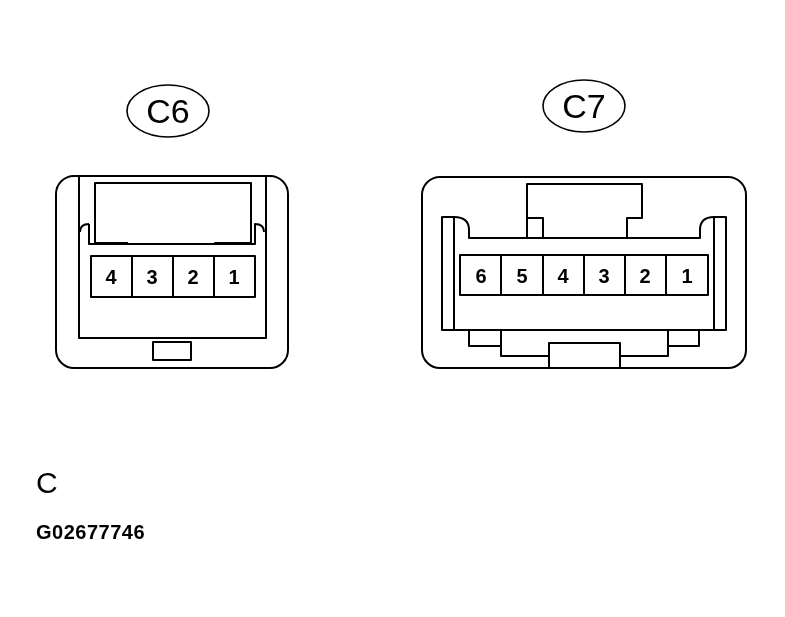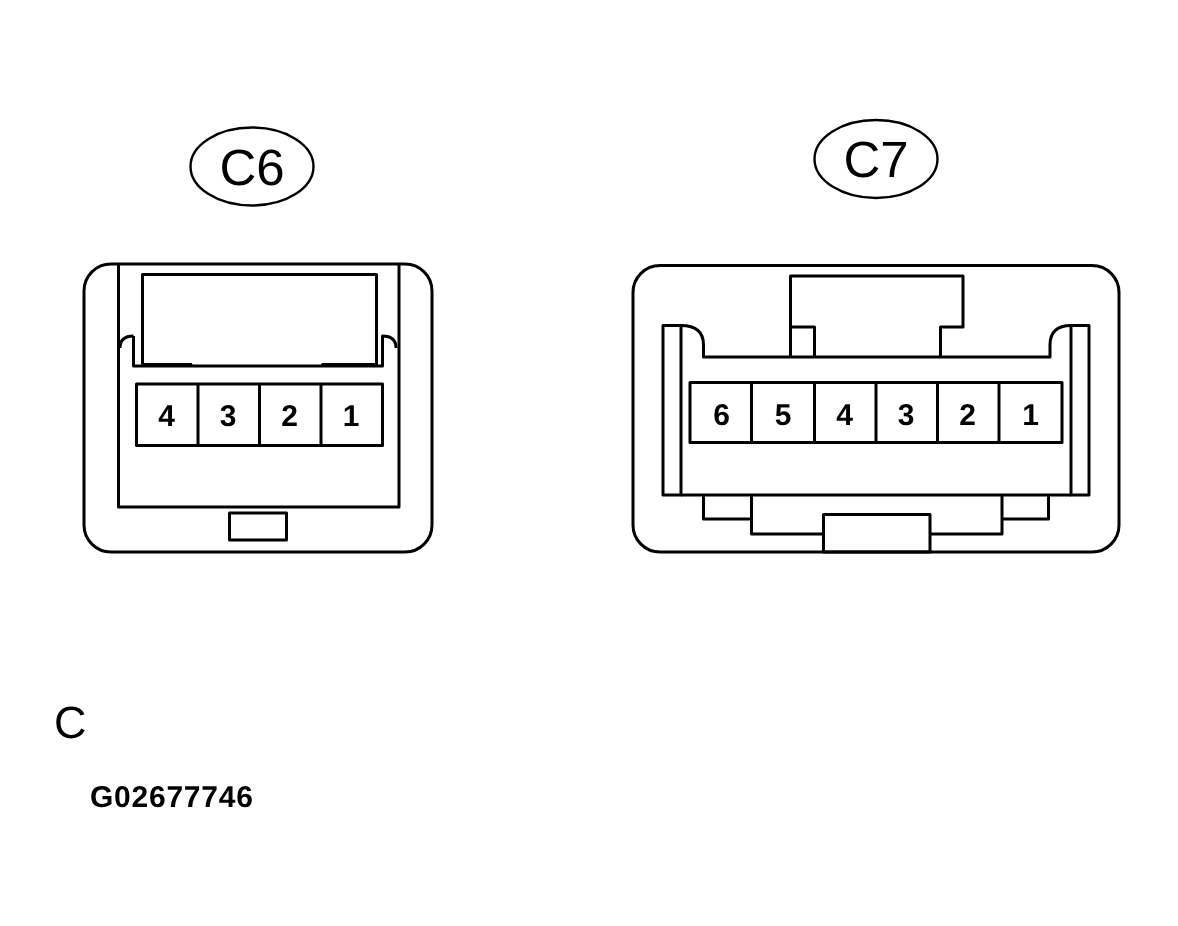--- a/index.html
+++ b/index.html
@@ -1,21 +1,21 @@
 <!DOCTYPE html>
 <html><head>
   <meta charset="utf-8">
   <style>
     html, body { margin: 0; padding: 0; background: #ffffff; }
     body { width: 785px; height: 617px; position: relative; overflow: hidden;
            font-family: "Liberation Sans", sans-serif; color: #000; }
     .abs { position: absolute; }
     svg text { font-family: "Liberation Sans", sans-serif; }
     .caption-letter { left: 36px; top: 468px; font-size: 30px; line-height: 30px; }
-    .caption-code { left: 36px; top: 521px; font-size: 20px; line-height: 22px; font-weight: bold; letter-spacing: 0.5px; margin-left: 24px; }
+    .caption-code { left: 36px; top: 521px; font-size: 20px; line-height: 22px; font-weight: bold; letter-spacing: 0.5px; }
   </style>
 </head>
 <body>
 
 <svg class="abs" style="left:0;top:0" width="785" height="617" viewBox="0 0 785 617">
   <g fill="none" stroke="#000" stroke-width="2" stroke-linejoin="round">
 
     <g>
       <ellipse cx="168" cy="111" rx="41" ry="26" stroke-width="1.6"></ellipse>
 

